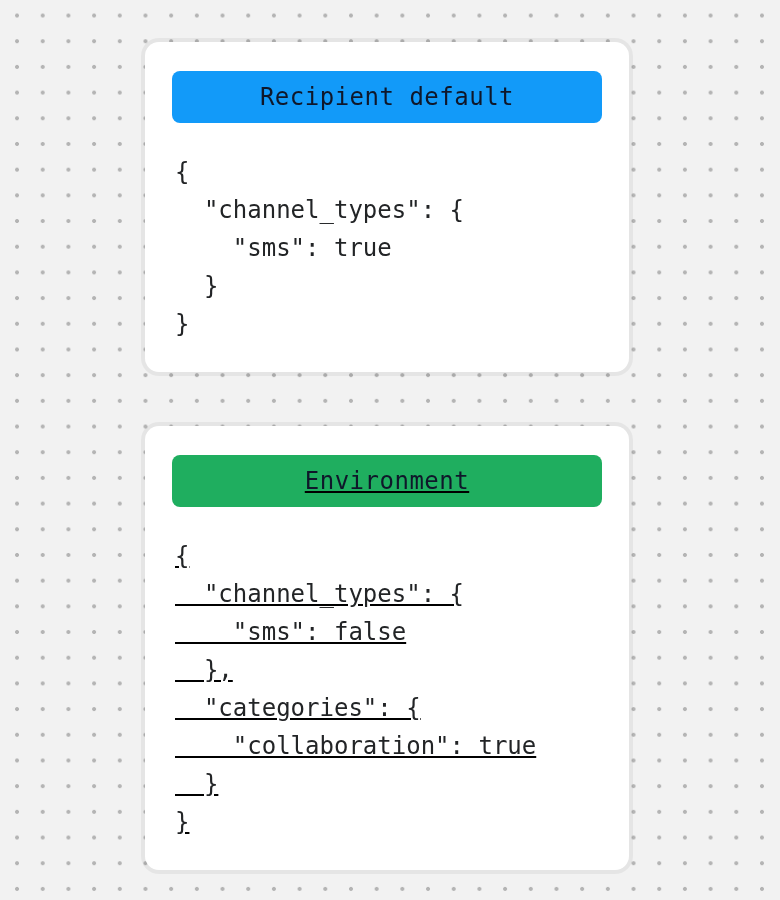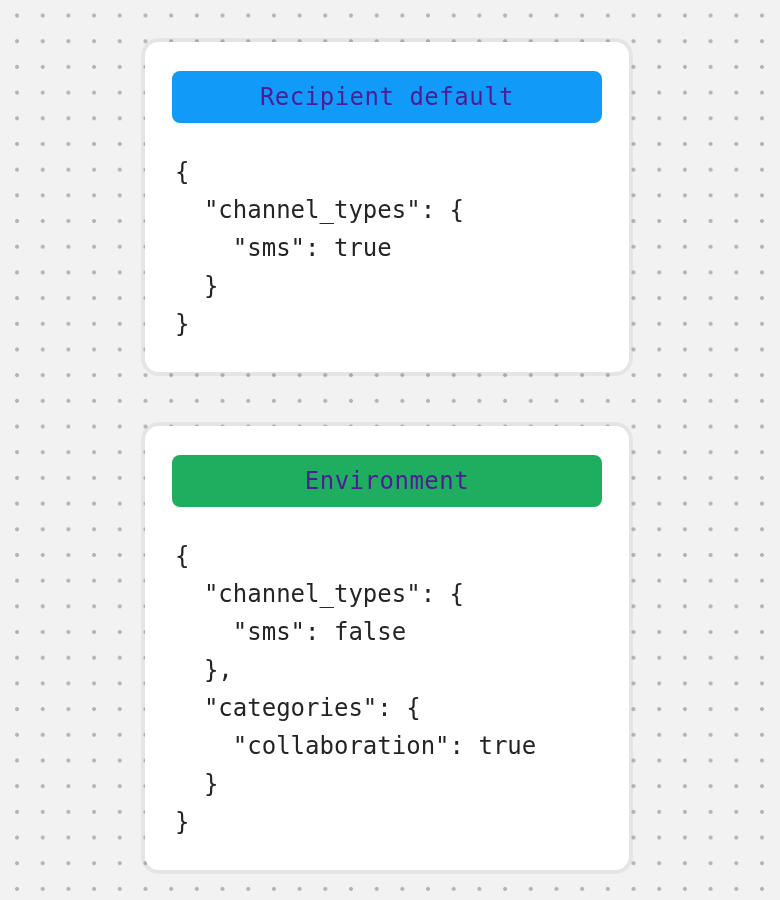--- a/index.html
+++ b/index.html
@@ -25,29 +25,29 @@
     position: absolute;
     left: 145px;
     width: 484px;
     background: #ffffff;
     border-radius: 14px;
     box-shadow: 0 0 0 4px rgba(0,0,0,0.05);
     padding: 29px 27px 29px 27px;
   }
 
   .card-1 { top: 42px; }
-  .card-2 { top: 426px; }
+  .card-2 { top: 426px; text-decoration: underline; }
 
   .card-header {
     height: 52px;
     border-radius: 8px;
     display: flex;
     align-items: center;
     justify-content: center;
-    color: #4c1d95;
+    color: #0f172a;
     font-size: 24px;
     font-weight: 500;
     letter-spacing: 0.5px;
     text-align: right;
   }
 
   .code-block {
     margin-top: 30px;
     padding-left: 3px;
     font-family: "DejaVu Sans Mono", "Liberation Mono", monospace;

